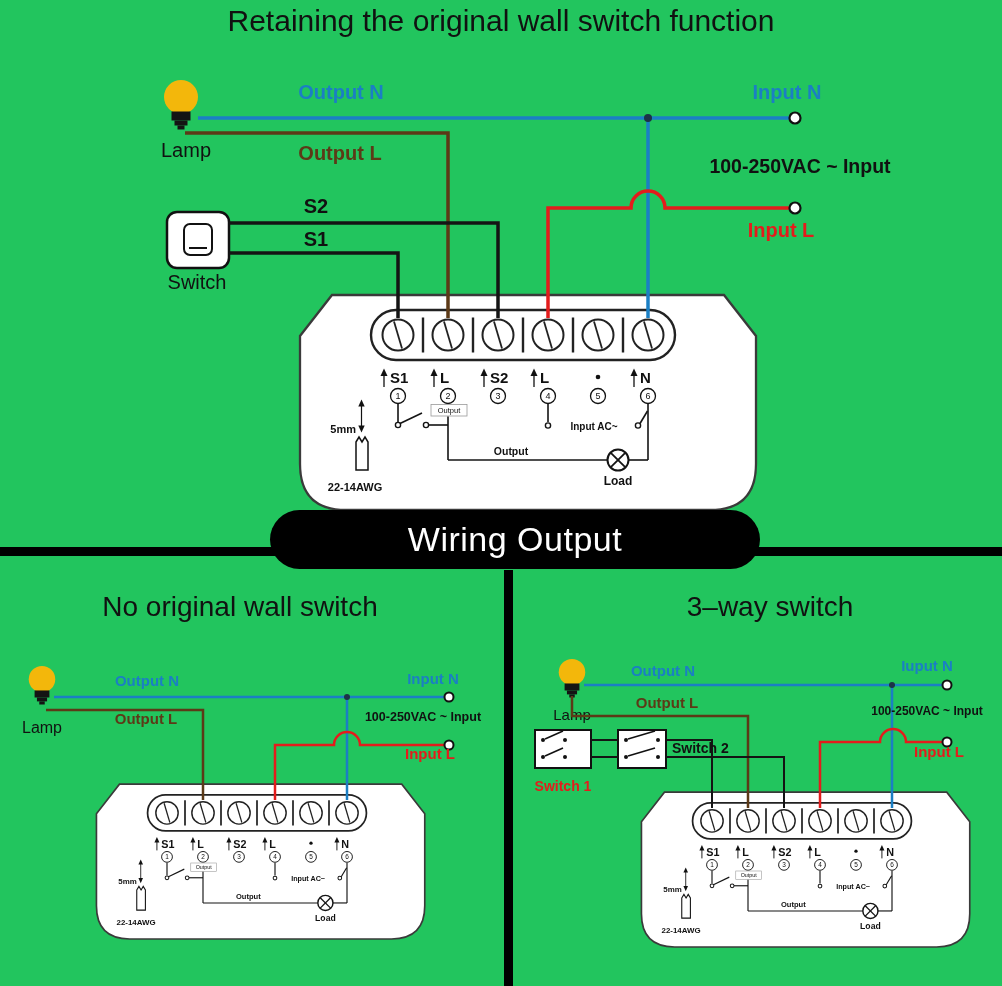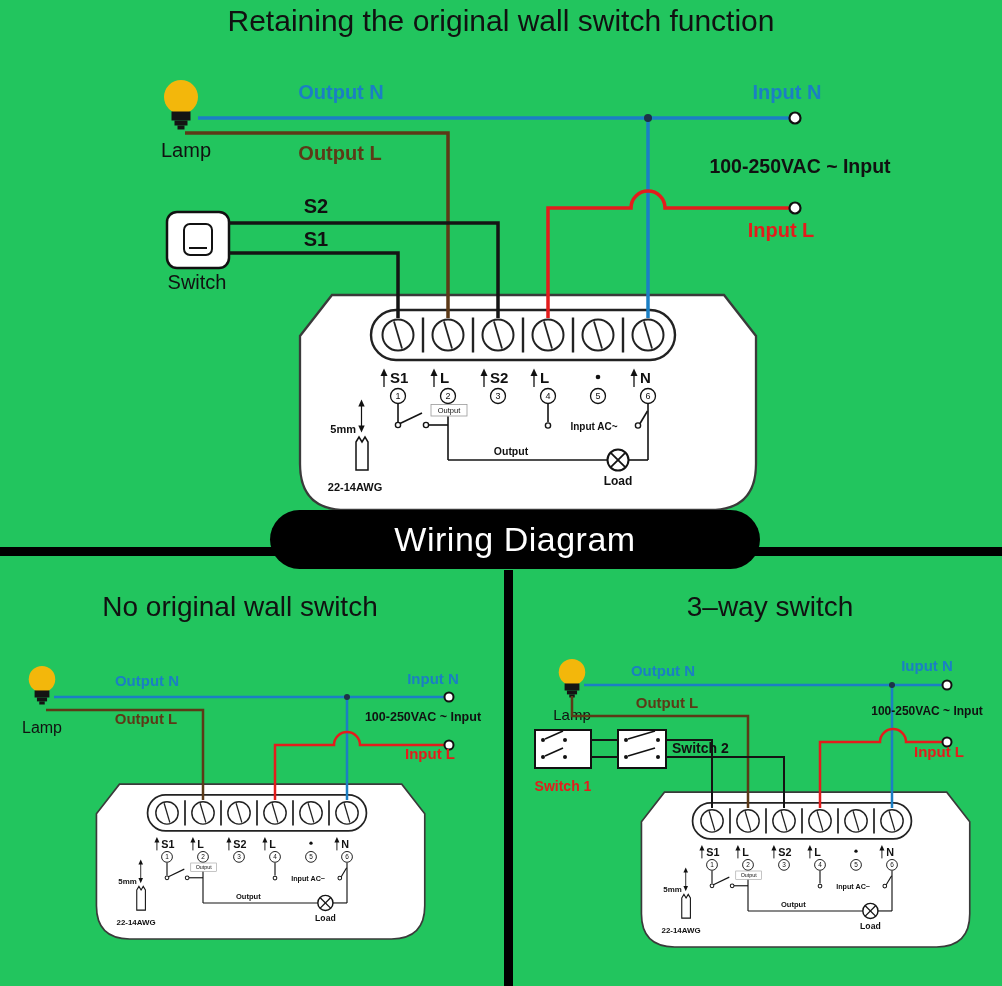--- a/index.html
+++ b/index.html
@@ -176,21 +176,21 @@
 
     <path d="M 229 223 L 498 223 L 498 318" fill="none" stroke-width="3.5" stroke="#141414"></path>
     <path d="M 229 253 L 398 253 L 398 318" fill="none" stroke-width="3.5" stroke="#141414"></path>
     <text x="316" y="213" font-size="20" font-weight="bold" text-anchor="middle" fill="#111">S2</text>
     <text x="316" y="246" font-size="20" font-weight="bold" text-anchor="middle" fill="#111">S1</text>
   </svg>
 
   <div class="hbar"></div>
   <div class="vbar"></div>
   <div class="pill">
-    <span>Wiring Diagram</span>
+    <span>Wiring Output</span>
   </div>
 
   <svg id="svg-bl" width="505" height="416" viewBox="0 0 505 416">
     <text x="240" y="46" font-size="28" font-weight="500" text-anchor="middle" fill="#111">No original wall switch</text>
 
     <use href="#module-sym" xlink:href="#module-sym" transform="translate(95,212) scale(0.72)"></use>
 
     <use href="#lamp-sym" xlink:href="#lamp-sym" transform="translate(42,92) scale(0.78)"></use>
     <text x="42" y="163" font-size="16" font-weight="500" text-anchor="middle" fill="#111">Lamp</text>
 

